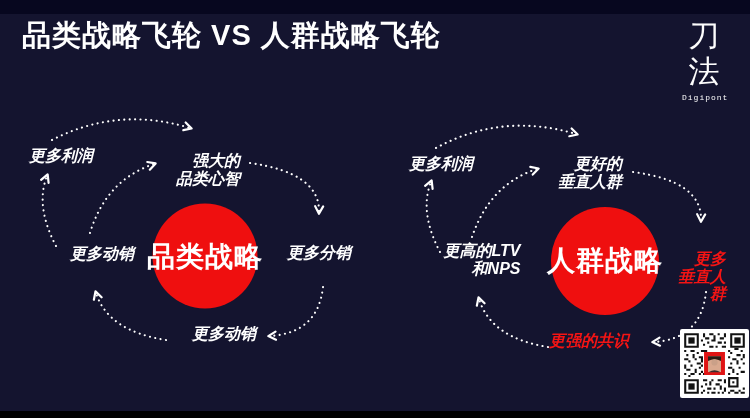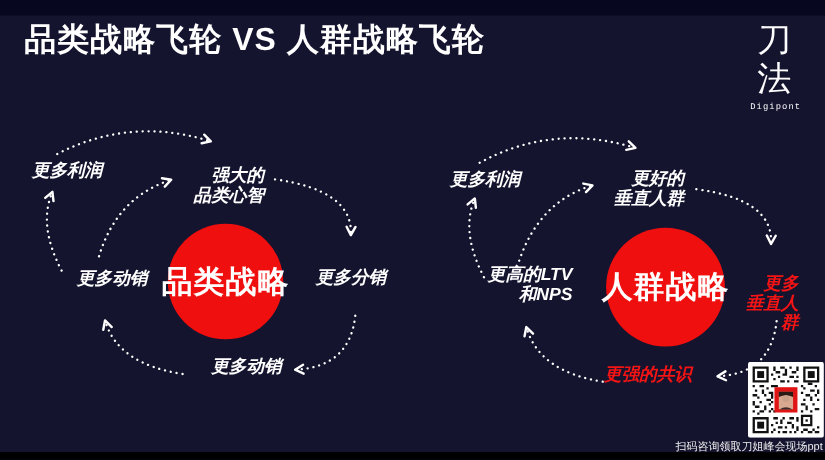--- a/index.html
+++ b/index.html
@@ -144,16 +144,15 @@
 
     <g>
       <rect x="11.5" y="11" width="10" height="11" fill="#e01414"></rect>
       <rect x="13.4" y="13" width="6.2" height="7.6" fill="#d9a98f"></rect>
       <path d="M13.4 13 h6.2 v2.3 q-3.1 -1.6 -6.2 0 z" fill="#2a1b14"></path>
       <circle cx="16.5" cy="16" r="1.5" fill="#caa088"></circle>
       <path d="M13.8 20.6 q2.7 -1.8 5.4 0 v0.1 h-5.4 z" fill="#3a2b2b"></path>
     </g>
   </svg>
 
-  <div class="qr-caption">扫码咨询领取刀姐峰会现场ppt</div>
 
   <div class="bottom-bar"></div>
 </div>
 
 </body></html>

